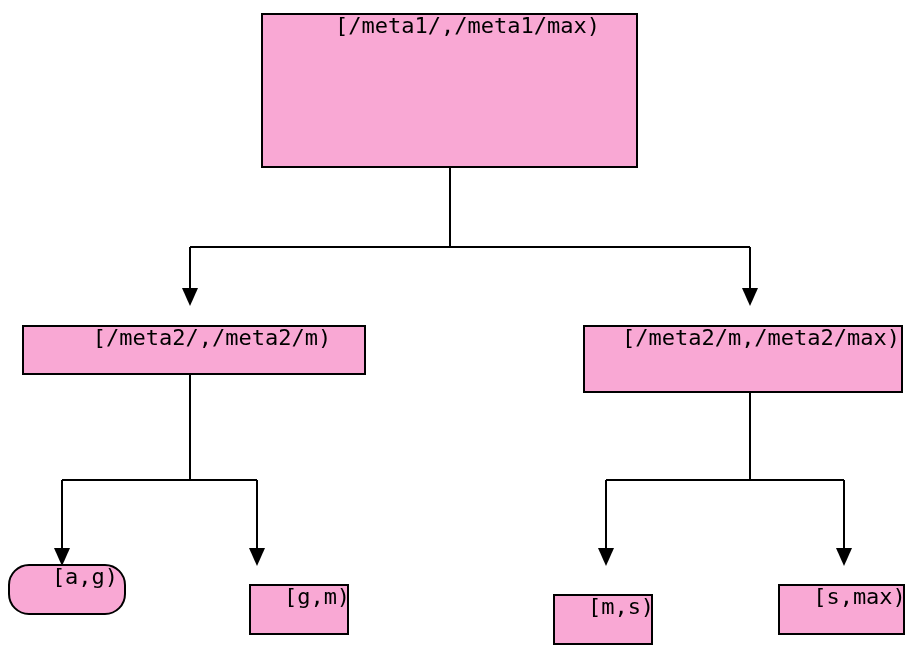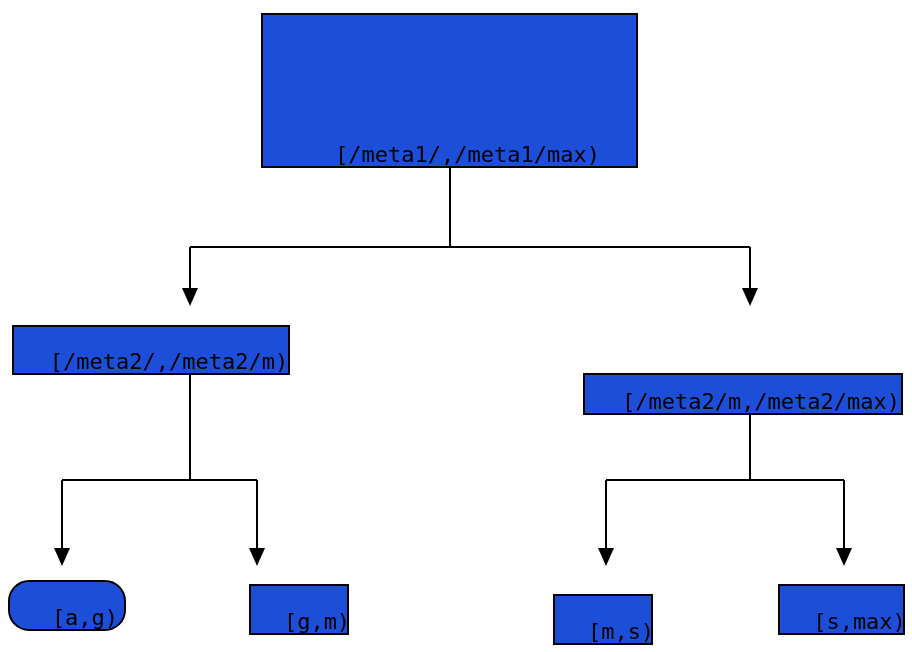--- a/index.html
+++ b/index.html
@@ -13,34 +13,34 @@
   }
   .connectors {
     position: absolute;
     left: 0; top: 0;
     width: 912px; height: 652px;
   }
   .node {
     position: absolute;
     box-sizing: border-box;
     border: 2px solid #000000;
-    background: #1d4ed8;
+    background: #f9a8d4;
     display: flex;
-    align-items: flex-end;
+    align-items: flex-start;
     justify-content: center;
     font-size: 22px;
     line-height: 1;
     color: #000000;
     white-space: nowrap;
     padding-left: 36px;
   }
   .node-root   { left: 261px; top: 13px;  width: 377px; height: 155px; }
-  .node-left   { left: 12px;  top: 325px; width: 278px; height: 50px; }
-  .node-right  { left: 583px; top: 325px; width: 320px; height: 42px; margin-top: 48px; }
-  .node-leaf-ag   { left: 8px;   top: 580px; width: 118px; height: 51px; border-radius: 21px; }
+  .node-left   { left: 22px;  top: 325px; width: 344px; height: 50px; }
+  .node-right  { left: 583px; top: 325px; width: 320px; height: 68px; }
+  .node-leaf-ag   { left: 8px;   top: 564px; width: 118px; height: 51px; border-radius: 21px; }
   .node-leaf-gm   { left: 205px; top: 584px; width: 100px; height: 51px; margin-left: 44px; }
   .node-leaf-ms   { left: 553px; top: 584px; width: 100px; height: 51px; margin-top: 10px; }
   .node-leaf-smax { left: 778px; top: 584px; width: 127px; height: 51px; }
 </style>
 </head>
 <body>
 
 <div class="canvas">
 
   <svg class="connectors" viewBox="0 0 912 652" xmlns="http://www.w3.org/2000/svg">

